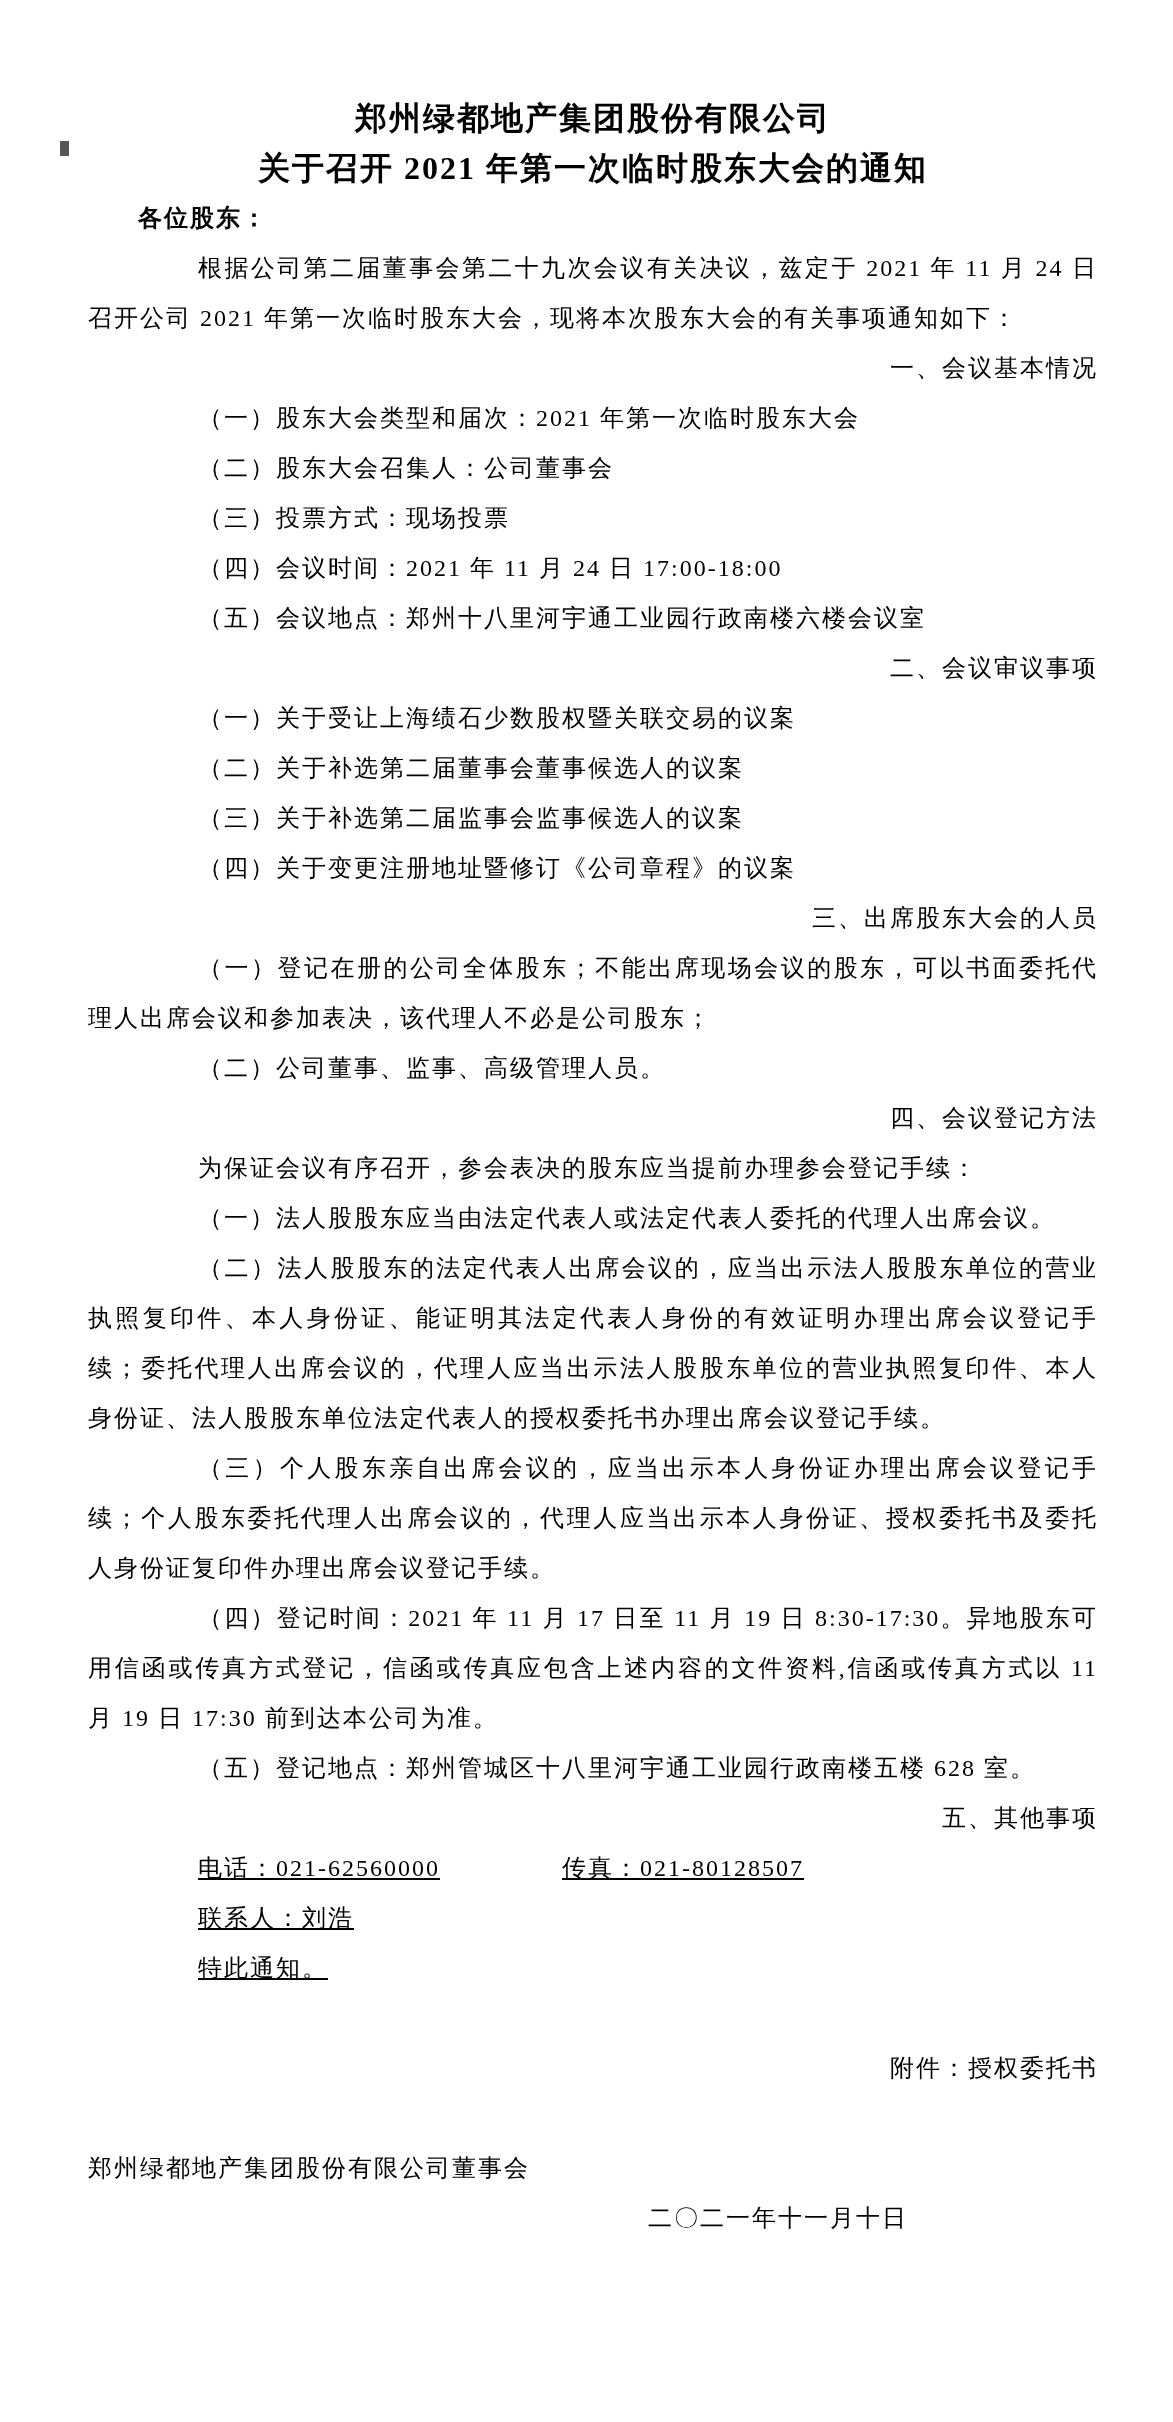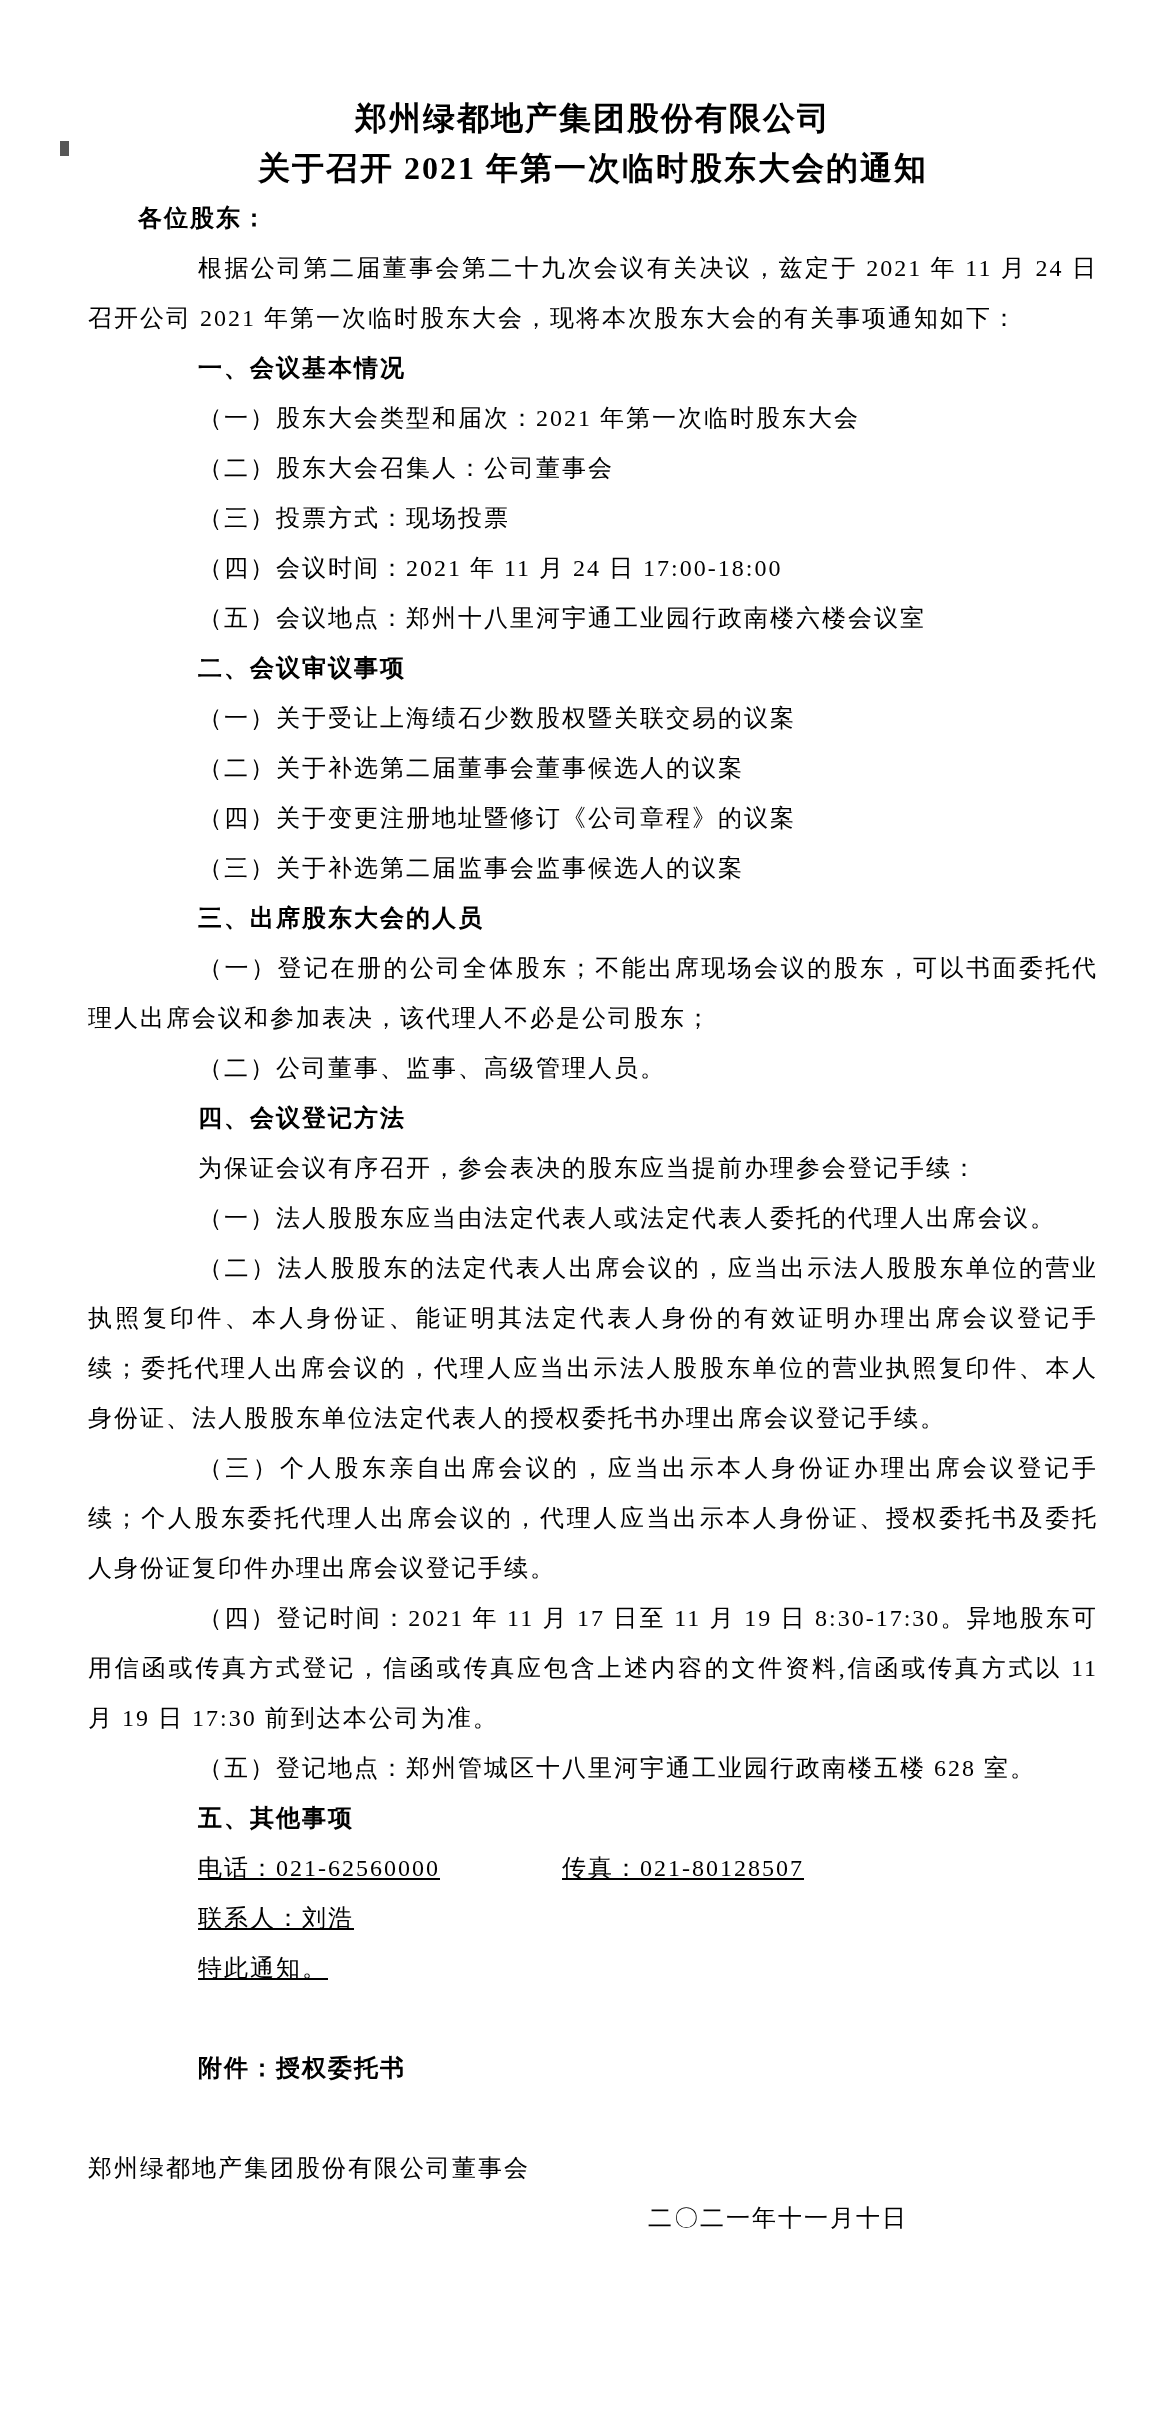--- a/index.html
+++ b/index.html
@@ -49,23 +49,23 @@
     word-break: break-all;
   }
   .indent { text-indent: 110px; }
   .salutation {
     font-weight: bold;
     text-indent: 50px;
     font-family: "Liberation Sans", "DejaVu Sans", sans-serif;
     text-align: left;
   }
   .heading {
-    font-weight: bold;
+    font-weight: normal;
     font-family: "Liberation Sans", "DejaVu Sans", sans-serif;
-    text-align: left;
+    text-align: right;
   }
   .contact-line { text-align: left; text-decoration: underline; }
   .fax-span { margin-left: 122px; }
   .attachment { margin-top: 50px; }
   .signature {
     margin-top: 50px;
     text-align: left;
     padding-right: 44px;
     letter-spacing: 2px;
   }
@@ -90,22 +90,22 @@
   <p class="para indent heading">一、会议基本情况</p>
   <p class="para indent">（一）股东大会类型和届次：2021 年第一次临时股东大会</p>
   <p class="para indent">（二）股东大会召集人：公司董事会</p>
   <p class="para indent">（三）投票方式：现场投票</p>
   <p class="para indent">（四）会议时间：2021 年 11 月 24 日 17:00-18:00</p>
   <p class="para indent">（五）会议地点：郑州十八里河宇通工业园行政南楼六楼会议室</p>
 
   <p class="para indent heading">二、会议审议事项</p>
   <p class="para indent">（一）关于受让上海绩石少数股权暨关联交易的议案</p>
   <p class="para indent">（二）关于补选第二届董事会董事候选人的议案</p>
+  <p class="para indent">（三）关于补选第二届监事会监事候选人的议案</p>
   <p class="para indent">（四）关于变更注册地址暨修订《公司章程》的议案</p>
-  <p class="para indent">（三）关于补选第二届监事会监事候选人的议案</p>
 
   <p class="para indent heading">三、出席股东大会的人员</p>
   <p class="para indent">（一）登记在册的公司全体股东；不能出席现场会议的股东，可以书面委托代理人出席会议和参加表决，该代理人不必是公司股东；</p>
   <p class="para indent">（二）公司董事、监事、高级管理人员。</p>
 
   <p class="para indent heading">四、会议登记方法</p>
   <p class="para indent">为保证会议有序召开，参会表决的股东应当提前办理参会登记手续：</p>
   <p class="para indent">（一）法人股股东应当由法定代表人或法定代表人委托的代理人出席会议。</p>
   <p class="para indent">（二）法人股股东的法定代表人出席会议的，应当出示法人股股东单位的营业执照复印件、本人身份证、能证明其法定代表人身份的有效证明办理出席会议登记手续；委托代理人出席会议的，代理人应当出示法人股股东单位的营业执照复印件、本人身份证、法人股股东单位法定代表人的授权委托书办理出席会议登记手续。</p>
   <p class="para indent">（三）个人股东亲自出席会议的，应当出示本人身份证办理出席会议登记手续；个人股东委托代理人出席会议的，代理人应当出示本人身份证、授权委托书及委托人身份证复印件办理出席会议登记手续。</p>

